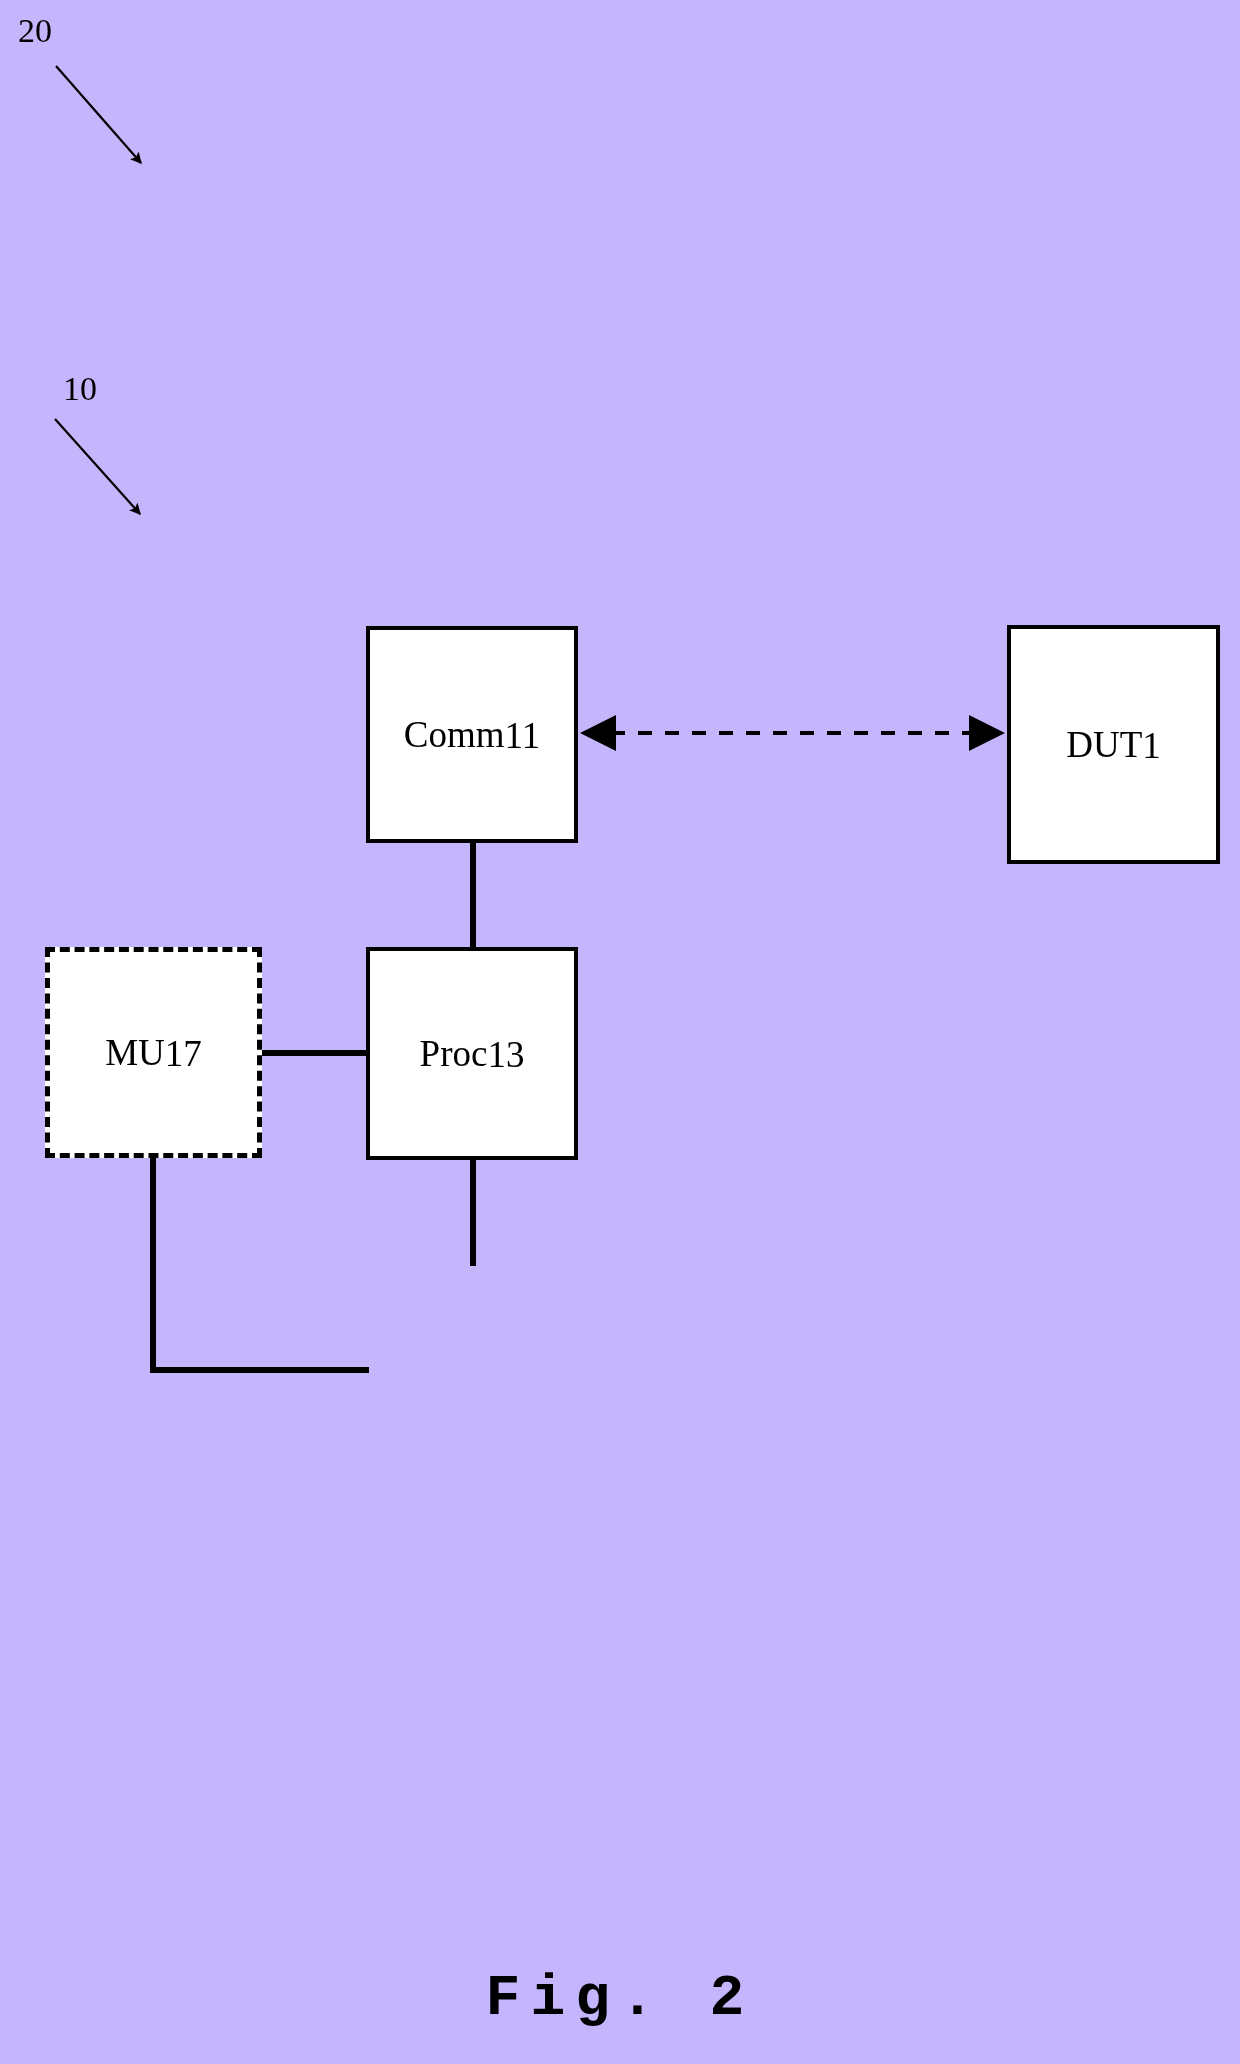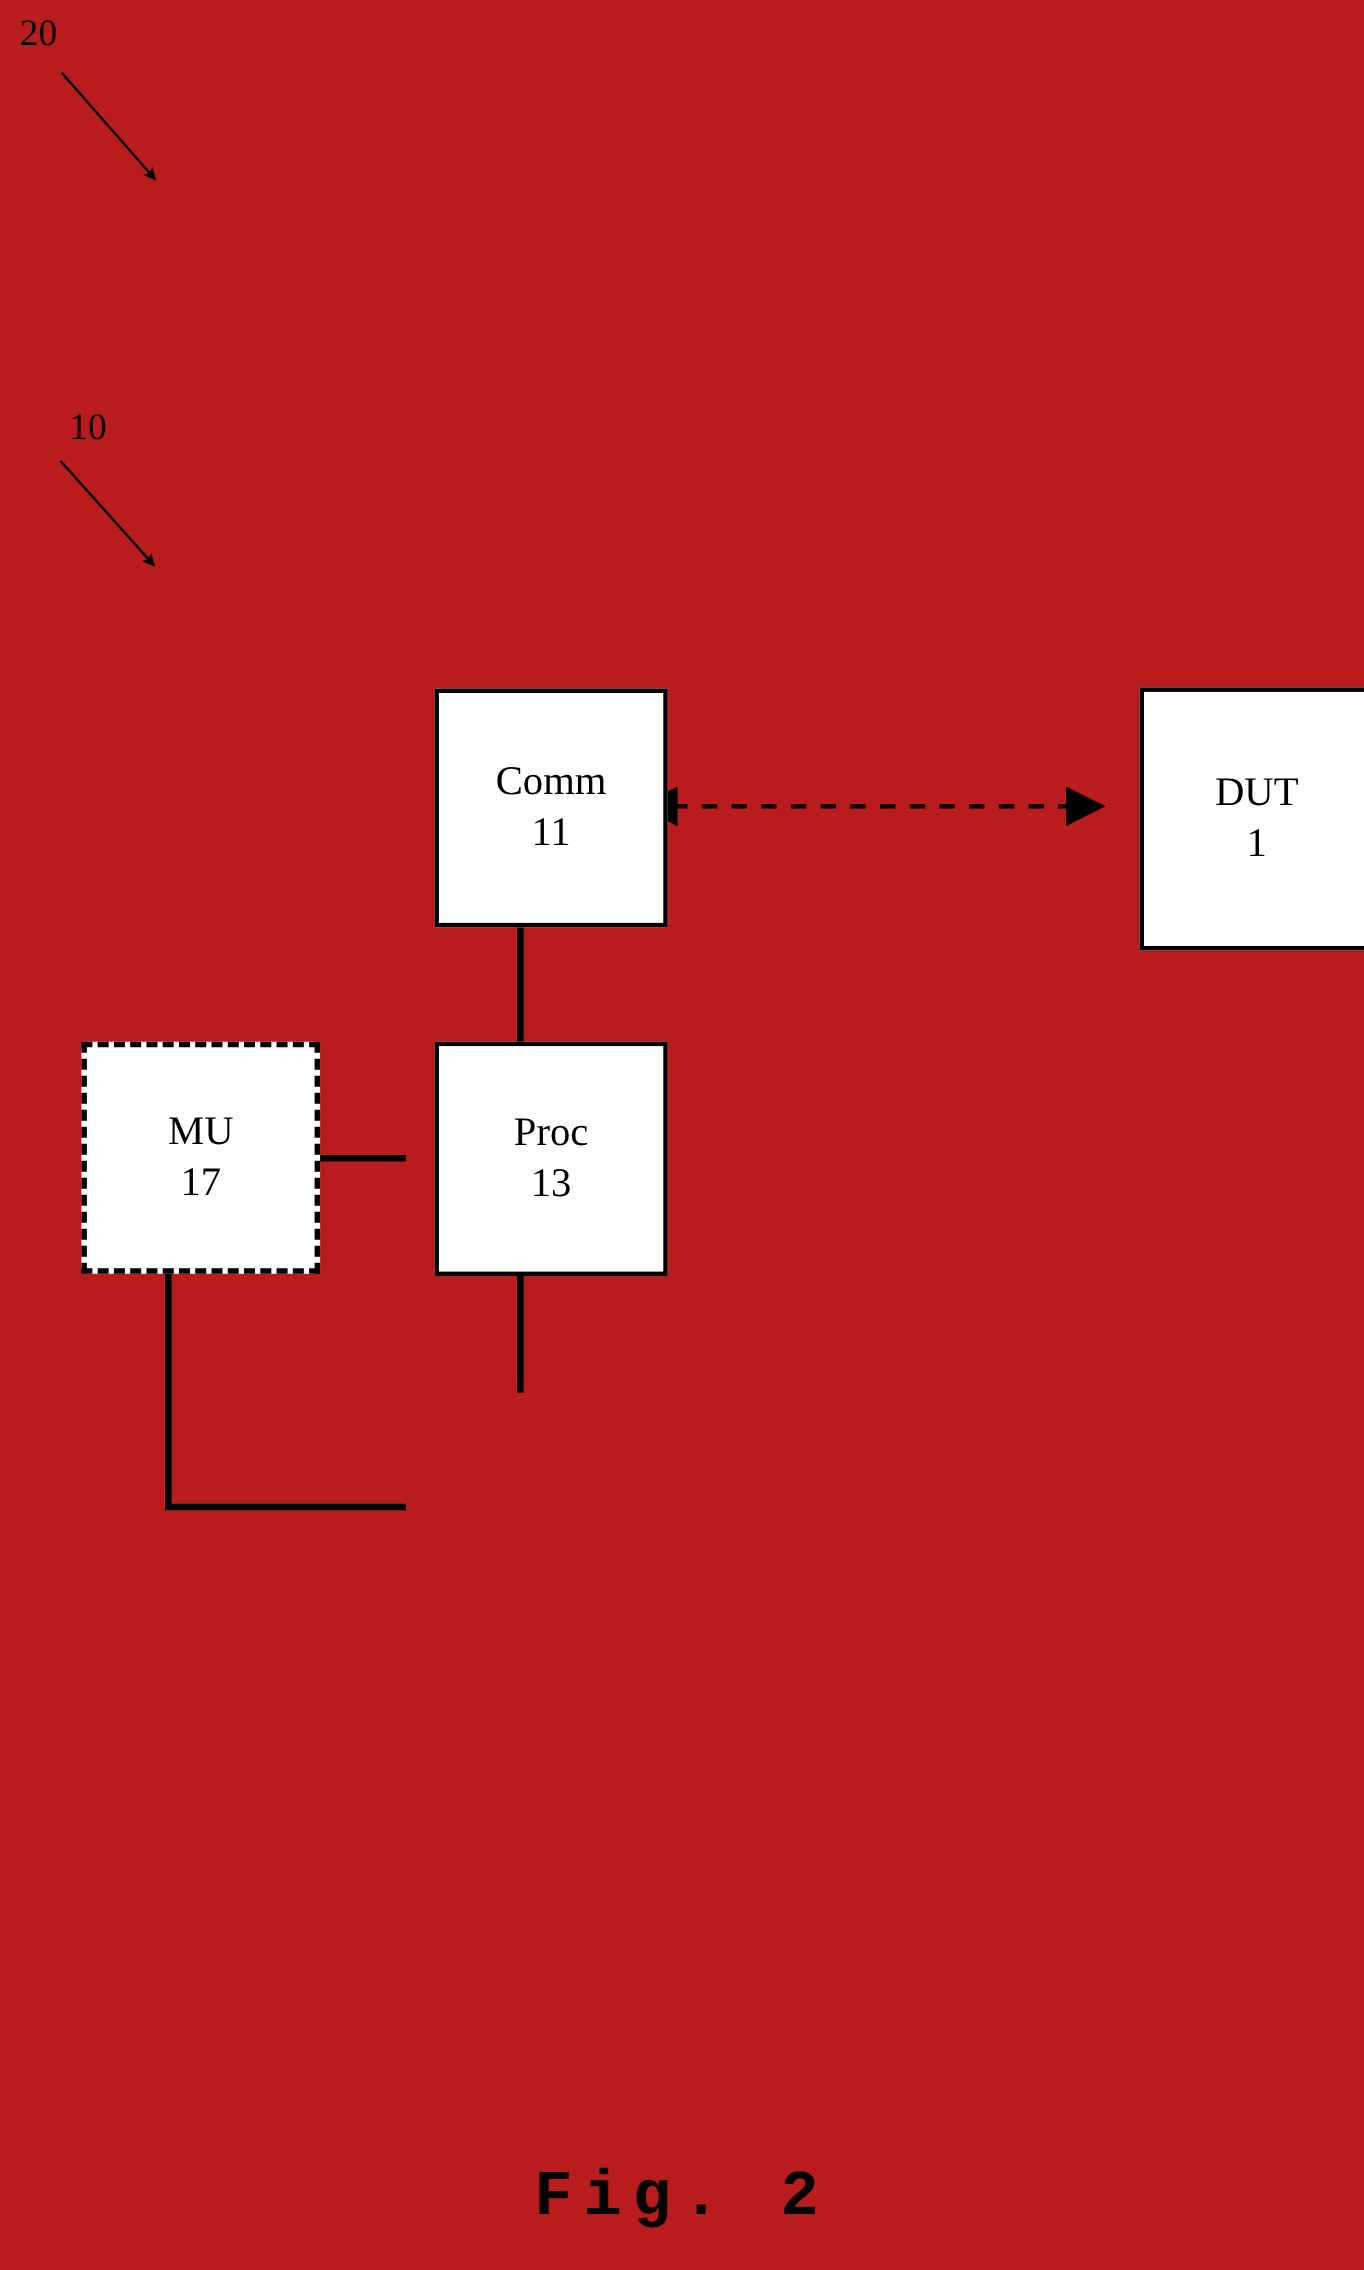--- a/index.html
+++ b/index.html
@@ -4,21 +4,21 @@
 <style>
   html, body {
     margin: 0;
     padding: 0;
     background: #ffffff;
   }
   #page {
     position: relative;
     width: 1240px;
     height: 2064px;
-    background: #b91c1c;
+    background: #c4b5fd;
     overflow: hidden;
     font-family: "Liberation Serif", "DejaVu Serif", serif;
     color: #000000;
   }
 
   
   .ref-label {
     position: absolute;
     font-family: "Liberation Serif", "DejaVu Serif", serif;
     font-size: 34px;
@@ -36,25 +36,24 @@
     height: 2064px;
     pointer-events: none;
   }
 
   
   .block {
     position: absolute;
     box-sizing: border-box;
     background: #ffffff;
     display: flex;
-    flex-direction: column;
+    flex-direction: row;
     align-items: center;
     justify-content: center;
     text-align: center;
-    margin-left: 29px;
   }
   .block.solid {
     border: 4px solid #000000;
   }
   .block.dashed {
     border: 5px dashed #000000;
   }
   .block-label {
     font-family: "Liberation Serif", "DejaVu Serif", serif;
     font-size: 37px;

